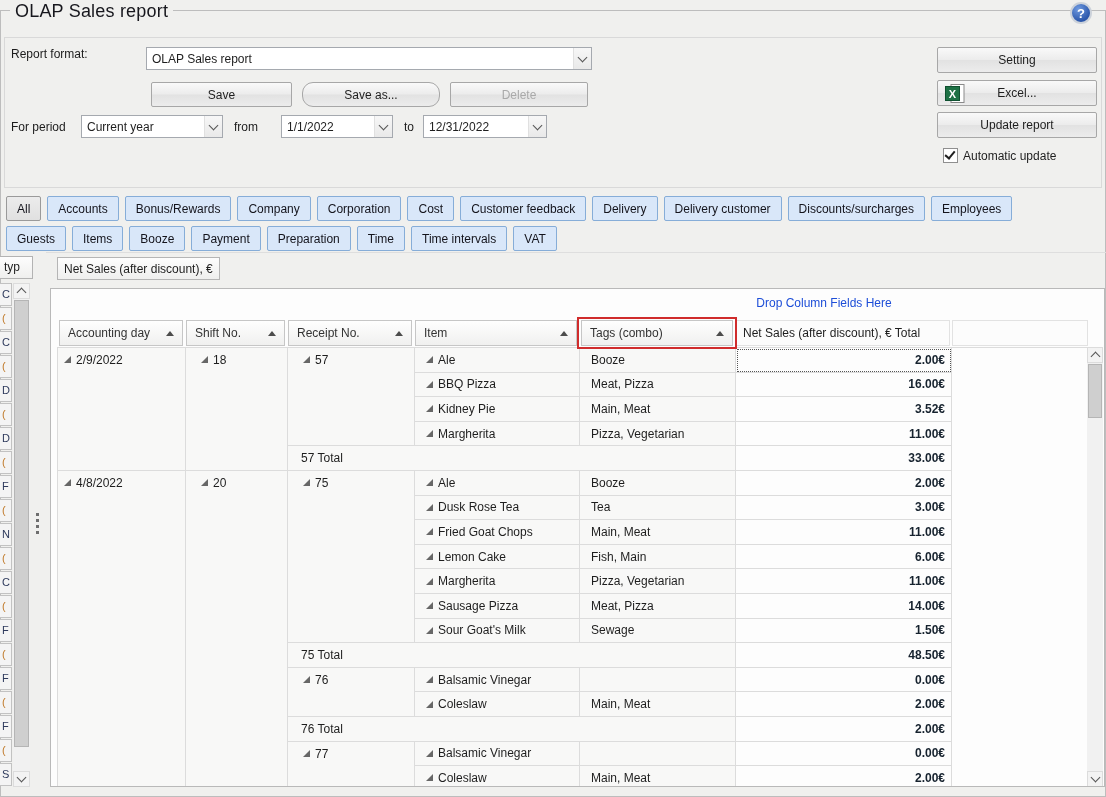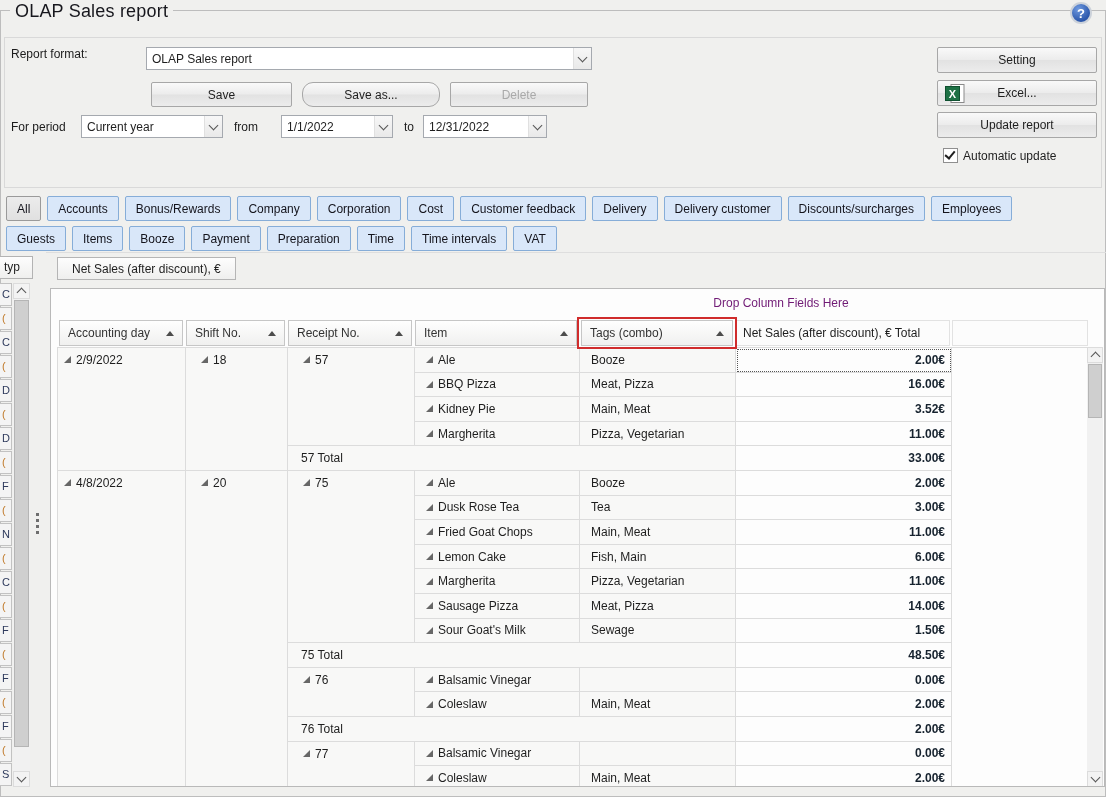--- a/index.html
+++ b/index.html
@@ -47,26 +47,26 @@
         border:1px solid #b3b3b3;background:linear-gradient(#fdfdfd,#efefee);
         overflow:hidden;padding-left:4px;line-height:21px;}
   .sbar{position:absolute;background:#f1f1f1;}
   .sbar .arr{position:absolute;left:0;width:100%;height:16px;background:#f3f3f3;border:1px solid #dcdcdc;
         box-sizing:border-box;display:flex;align-items:center;justify-content:center;}
   .sbar .thumb{position:absolute;left:1px;right:1px;background:#cfcfcf;border:1px solid #b5b5b5;box-sizing:border-box;}
   .dots{position:absolute;left:36px;top:513px;display:flex;flex-direction:column;gap:3px;}
   .dots i{width:3px;height:3px;background:#6e6e6e;}
   
   #pivline{position:absolute;left:46px;top:252px;right:0;border-top:1px solid #dedede;}
-  #datachip{position:absolute;left:57px;top:257px;height:23px;box-sizing:border-box;padding:0 14px;
+  #datachip{position:absolute;left:57px;top:257px;height:23px;box-sizing:border-box;padding:0 6px;
         border:1px solid #b5b5b5;background:linear-gradient(#fdfdfd,#efefee);
         display:flex;align-items:center;}
   #gridpanel{position:absolute;left:50px;top:288px;width:1055px;height:499px;box-sizing:border-box;
         border:1px solid #b9b9b9;background:#fdfdfd;overflow:hidden;}
-  #dropzone{position:absolute;left:450px;top:7px;width:560px;text-align:center;color:#701a75;}
+  #dropzone{position:absolute;left:493px;top:7px;width:560px;text-align:center;color:#1d4ed8;}
   .hbtn{position:absolute;top:31px;height:26px;box-sizing:border-box;display:flex;align-items:center;
         justify-content:space-between;padding:0 8px;background:linear-gradient(#fefefe,#f0f0ef);
         border:1px solid #c6c6c6;color:#333;}
   .sortup{width:0;height:0;border-left:4px solid transparent;border-right:4px solid transparent;
         border-bottom:5px solid #4c4c4c;}
   #vhdr{position:absolute;left:685px;top:31px;width:214px;height:26px;box-sizing:border-box;
         background:#fcfcfc;border:1px solid #e2e2e2;display:flex;align-items:center;padding-left:6px;}
   #ehdr{position:absolute;left:901px;top:31px;width:136px;height:26px;box-sizing:border-box;
         background:#fcfcfc;border:1px solid #e2e2e2;}
   #redbox{position:absolute;left:526px;top:28px;width:160px;height:32px;box-sizing:border-box;

